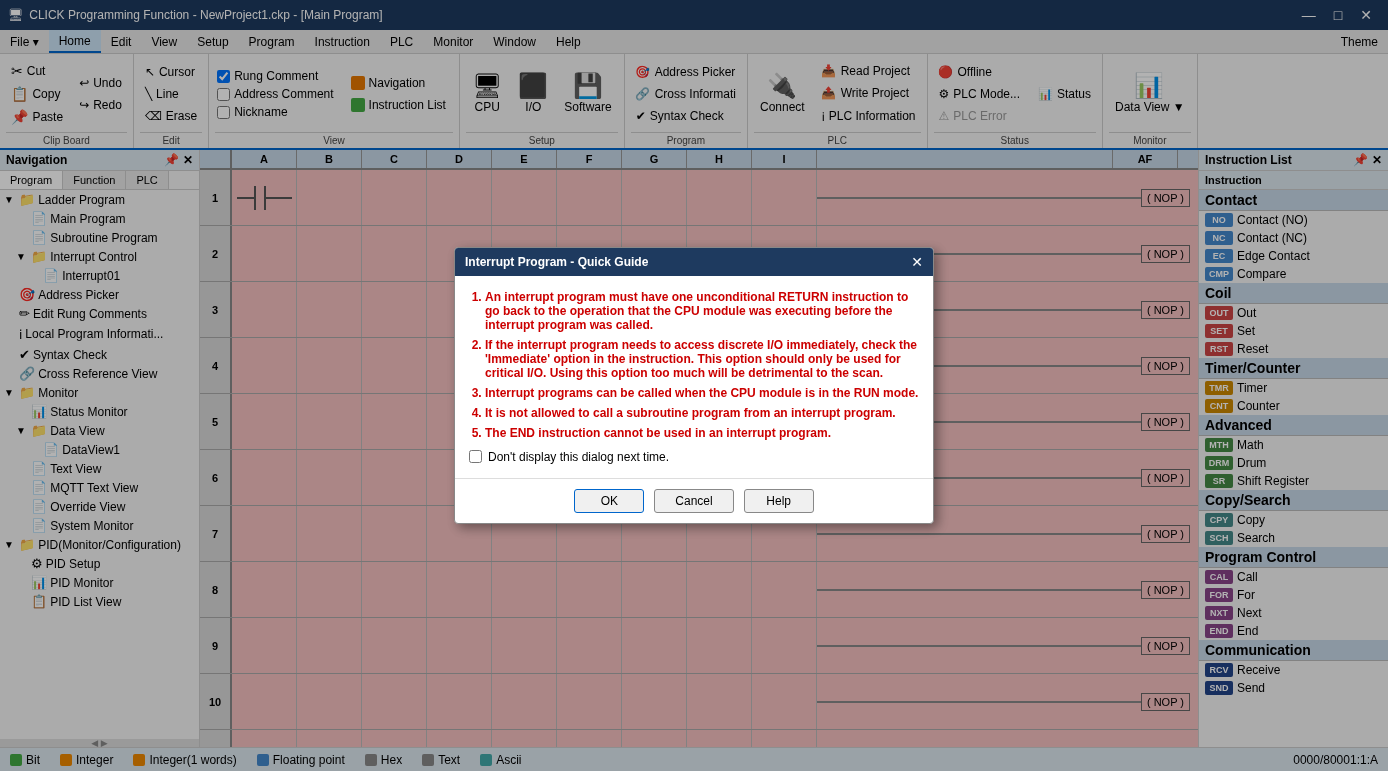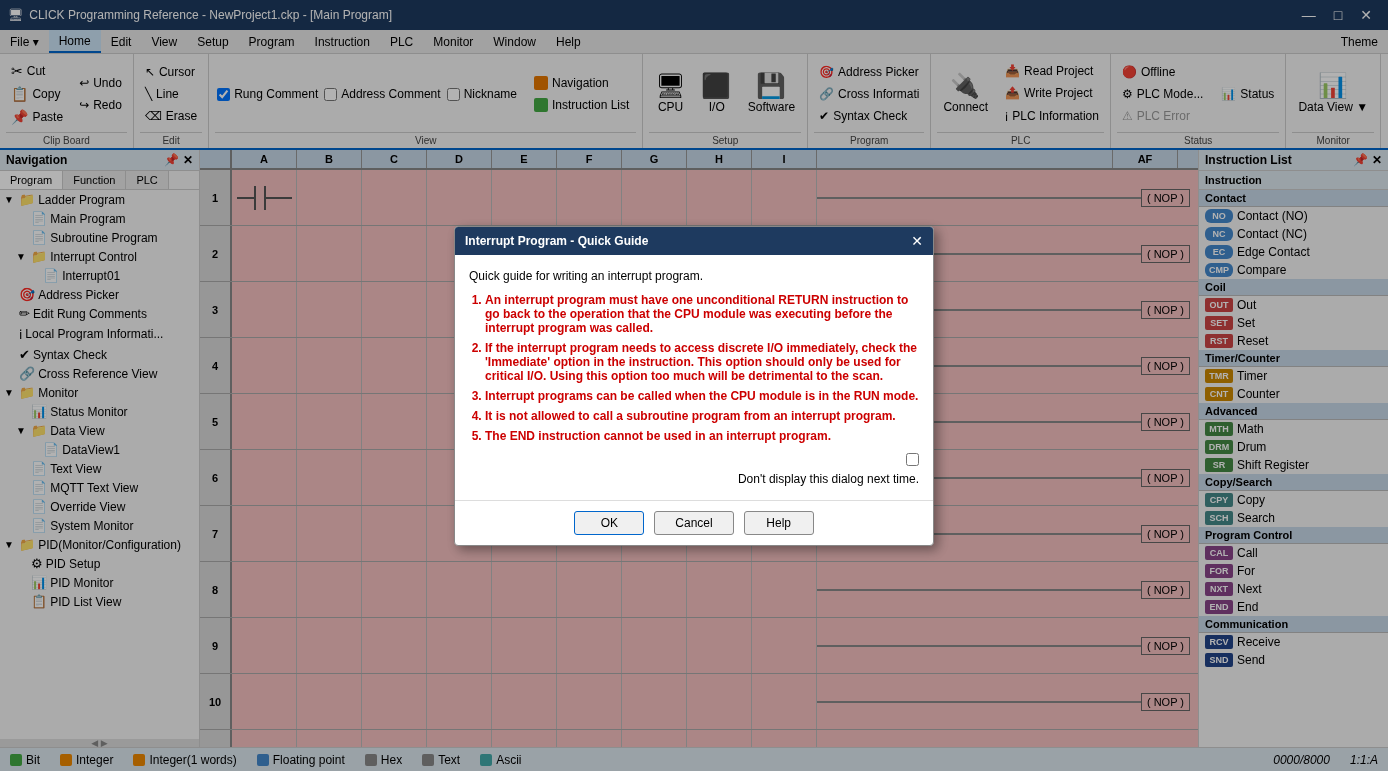--- a/index.html
+++ b/index.html
@@ -145,34 +145,34 @@
       padding: 3px 6px;
       font-size: 11px;
       font-weight: bold;
       display: flex;
       justify-content: space-between;
       border-bottom: 1px solid #ccc;
     }
     .inst-section-header {
       background: #c8d8e8;
       padding: 2px 6px;
-      font-size: 11px;
+      font-size: 14px;
       font-weight: bold;
       border-bottom: 1px solid #bbb;
     }
     .inst-item {
       display: flex; align-items: center; gap: 4px;
       padding: 2px 6px; cursor: pointer; font-size: 11px;
     }
     .inst-badge {
       width: 28px; height: 14px; border-radius: 2px;
       display: flex; align-items: center; justify-content: center;
       font-size: 9px; color: white; font-weight: bold; flex-shrink: 0;
     }
-    .inst-badge.blue { background: #4488cc; border-radius: 6px; }
+    .inst-badge.blue { background: #4488cc; }
     .inst-badge.red { background: #cc4444; }
     .inst-badge.orange { background: #cc8800; }
     .inst-badge.green { background: #448844; }
     .inst-badge.teal { background: #448888; }
     .inst-badge.purple { background: #884488; }
     .inst-badge.darkblue { background: #224488; }
     
     
     .status-bar {
       height: 24px;
@@ -219,21 +219,21 @@
       align-items: center;
       border-radius: 3px 3px 0 0;
       font-size: 12px;
       font-weight: bold;
     }
     .modal-close { cursor: pointer; background: none; border: none; color: white; font-size: 14px; }
     .modal-body { padding: 14px; }
     .modal-intro { margin-bottom: 10px; font-size: 12px; }
     .modal-list { margin-left: 16px; font-size: 11px; }
     .modal-list li { margin-bottom: 6px; color: #c00; font-weight: bold; }
-    .modal-checkbox { margin-top: 10px; display: flex; align-items: flex-end; gap: 6px; font-size: 11px; flex-direction: column; }
+    .modal-checkbox { margin-top: 10px; display: flex; align-items: flex-start; gap: 6px; font-size: 11px; }
     .modal-footer {
       display: flex;
       justify-content: center;
       gap: 10px;
       padding: 10px 14px;
       border-top: 1px solid #ddd;
     }
     .modal-btn {
       padding: 4px 20px;
       border: 1px solid #888;
@@ -277,21 +277,21 @@
       display: flex; align-items: center; justify-content: center;
       font-size: 11px; font-weight: bold; flex-shrink: 0;
     }
   </style>
 </head>
 <body>
 
 <div class="title-bar">
   <div class="title-bar-left">
     <span>🖥</span>
-    <span>CLICK Programming Reference - NewProject1.ckp - [Main Program]</span>
+    <span>CLICK Programming Function - NewProject1.ckp - [Main Program]</span>
   </div>
   <div class="title-bar-controls">
     <button class="title-btn">—</button>
     <button class="title-btn">□</button>
     <button class="title-btn close">✕</button>
   </div>
 </div>
 
 <div class="menu-bar">
   <div class="menu-item">File ▾</div>
@@ -355,21 +355,21 @@
           <span>⌫</span>
           <span>Erase</span>
         </div>
       </div>
     </div>
     <div class="ribbon-group-label">Edit</div>
   </div>
 
   <div class="ribbon-group">
     <div class="ribbon-group-content">
-      <div style="display:flex;flex-direction:row;gap:2px;flex:1;">
+      <div style="display:flex;flex-direction:column;gap:2px;flex:1;">
         <label class="ribbon-check">
           <input type="checkbox" checked="" style=""> 
             <span>Rung Comment</span>
         </label>
         <label class="ribbon-check">
           <input type="checkbox" style=""> 
             <span>Address Comment</span>
         </label>
         <label class="ribbon-check">
           <input type="checkbox" style=""> 
@@ -979,34 +979,33 @@
     <span>Hex</span>
   </div>
   <div class="status-item">
     <span class="status-dot gray"></span>
     <span>Text</span>
   </div>
   <div class="status-item">
     <span class="status-dot cyan"></span>
     <span>Ascii</span>
   </div>
-  <div style="margin-left:auto;display:flex;gap:20px;font-style:italic;">
+  <div style="margin-left:auto;display:flex;">
     <span>0000/8000</span>
     <span>1:1:A</span>
   </div>
 </div>
 
 <div class="modal-overlay">
   <div class="modal">
     <div class="modal-title-bar">
       <span>Interrupt Program - Quick Guide</span>
       <button class="modal-close">✕</button>
     </div>
     <div class="modal-body">
-      <p class="modal-intro">Quick guide for writing an interrupt program.</p>
       <ol class="modal-list">
         <li>An interrupt program must have one unconditional RETURN instruction to go back to the operation that the CPU module was executing before the interrupt program was called.</li>
         <li>If the interrupt program needs to access discrete I/O immediately, check the 'Immediate' option in the instruction. This option should only be used for critical I/O. Using this option too much will be detrimental to the scan.</li>
         <li>Interrupt programs can be called when the CPU module is in the RUN mode.</li>
         <li>It is not allowed to call a subroutine program from an interrupt program.</li>
         <li>The END instruction cannot be used in an interrupt program.</li>
       </ol>
       <div class="modal-checkbox">
         <input type="checkbox" id="no-display" style="">
         <label for="no-display">Don't display this dialog next time.</label>

